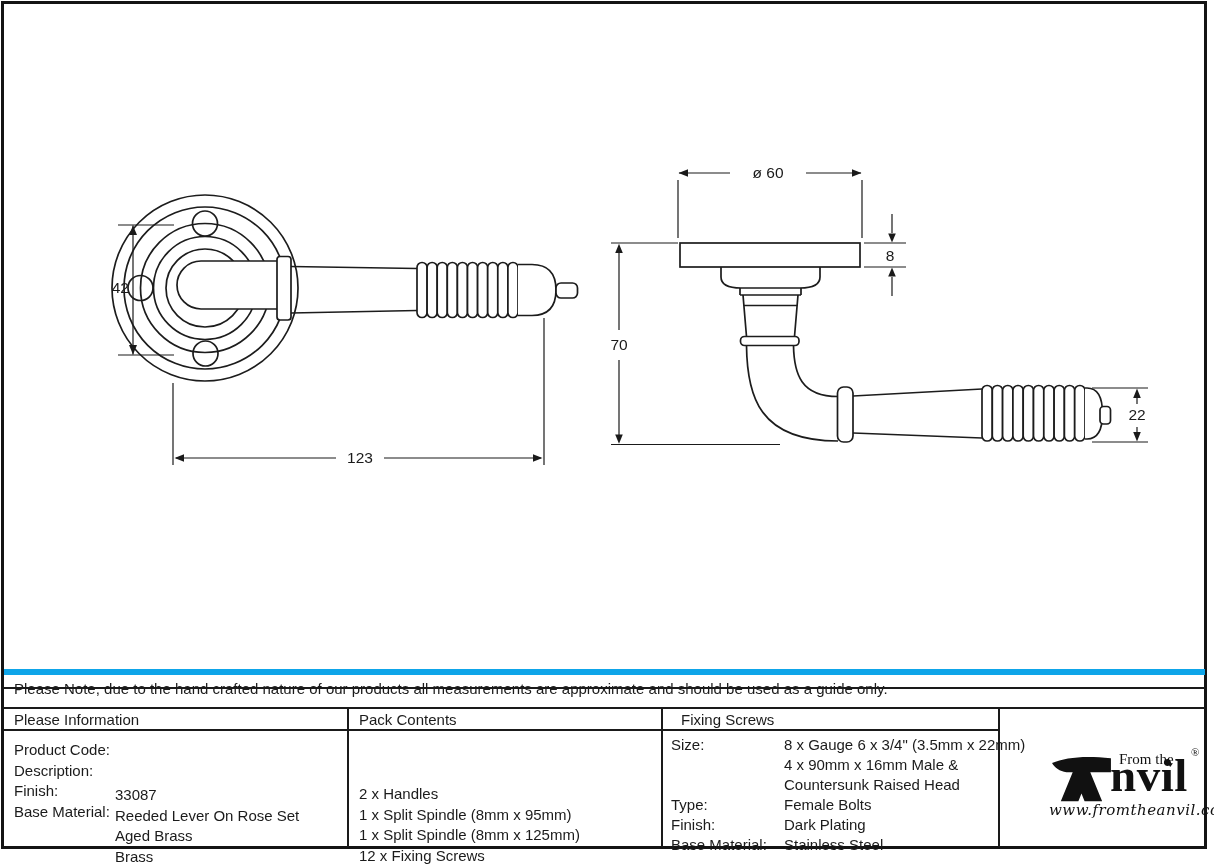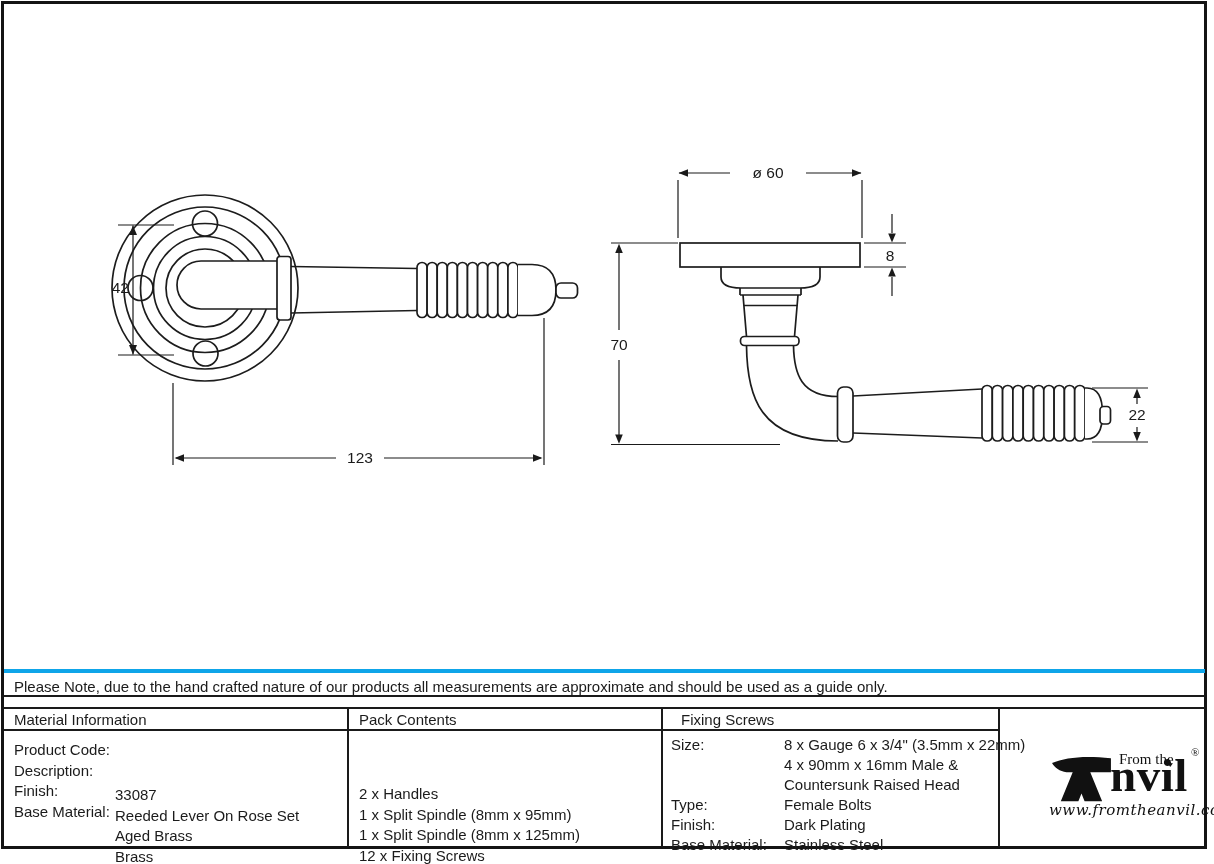--- a/index.html
+++ b/index.html
@@ -1,21 +1,21 @@
 <!DOCTYPE html>
 <html><head>
 <meta charset="utf-8">
 <style>
   html,body{margin:0;padding:0;background:#fff;}
   #stage{position:relative;width:1214px;height:864px;background:#fff;overflow:hidden;
          font-family:"Liberation Sans",sans-serif;color:#1b1b1b;}
   .abs{position:absolute;}
   #page-border{left:1px;top:1px;width:1206px;height:848px;border:3px solid #141414;box-sizing:border-box;}
   
-  #note-box{left:4px;top:669px;width:1201px;height:28px;border-top:4px solid #0ea5e9;border-bottom:2px solid #1a1a1a;box-sizing:border-box;}
+  #note-box{left:4px;top:669px;width:1201px;height:20px;border-top:6px solid #0ea5e9;border-bottom:2px solid #1a1a1a;box-sizing:border-box;}
   #note-box .txt{position:absolute;left:10px;top:5px;font-size:15px;}
   
   .hline{background:#1a1a1a;height:2px;}
   .vline{background:#1a1a1a;width:2px;}
   .cell-header{font-size:15px;}
   .col{font-size:15px;line-height:20.5px;white-space:nowrap;}
   .fs-col{font-size:15px;line-height:20px;white-space:nowrap;}
   
   #logo-box{left:1021px;top:707px;width:205px;height:140px;padding-left:44px;}
   #logo-box .fromthe{position:absolute;left:98px;top:44px;font-family:"Liberation Serif",serif;font-size:15px;color:#111;}
@@ -152,21 +152,21 @@
   <div class="abs" id="note-box">
     <div class="txt">Please Note, due to the hand crafted nature of our products all measurements are approximate and should be used as a guide only.</div>
   </div>
 
   <div class="abs hline" style="left:4px;top:707px;width:1201px;"></div>
   <div class="abs hline" style="left:4px;top:729px;width:996px;"></div>
   <div class="abs vline" style="left:347px;top:707px;height:140px;"></div>
   <div class="abs vline" style="left:661px;top:707px;height:140px;"></div>
   <div class="abs vline" style="left:998px;top:707px;height:140px;"></div>
 
-  <div class="abs cell-header" style="left:14px;top:711px;">Material Information</div>
+  <div class="abs cell-header" style="left:14px;top:711px;">Please Information</div>
   <div class="abs cell-header" style="left:359px;top:711px;">Pack Contents</div>
   <div class="abs cell-header" style="left:671px;top:711px;margin-left:10px;">Fixing Screws</div>
 
   <div class="abs col" style="left:14px;top:740px;">
     <div>Product Code:</div>
     <div>Description:</div>
     <div>Finish:</div>
     <div>Base Material:</div>
   </div>
   <div class="abs col" style="left:115px;top:740px;margin-top:45px;">

